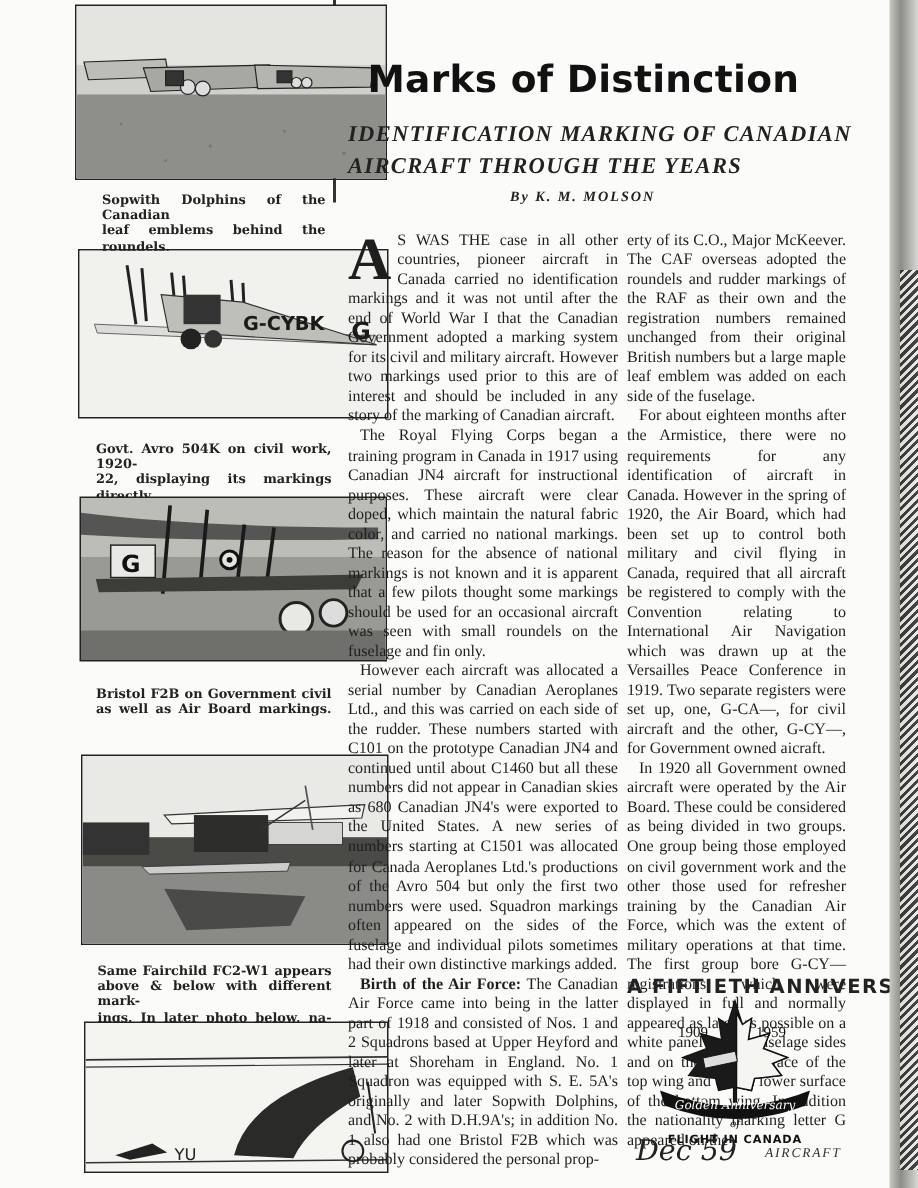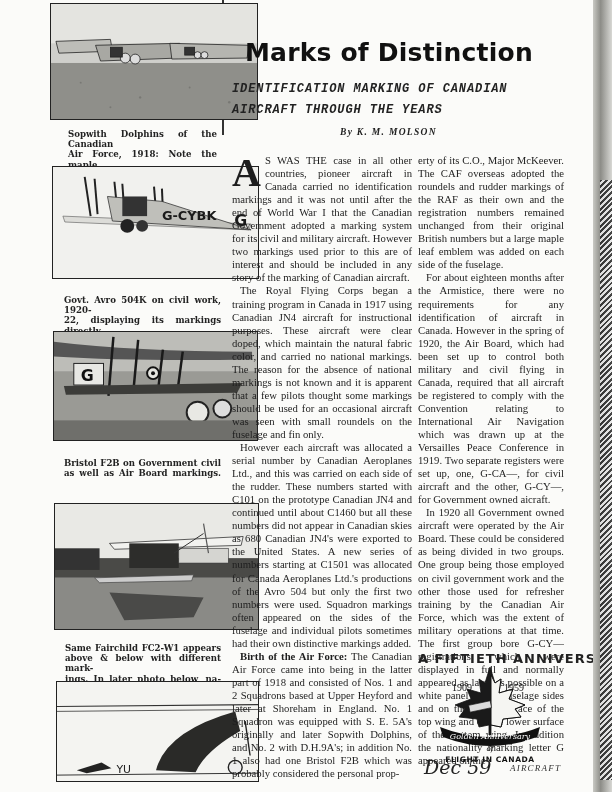--- a/index.html
+++ b/index.html
@@ -2,21 +2,21 @@
 <html><head>
 <meta charset="utf-8">
 <style>
   html, body { margin:0; padding:0; }
   body { width:612px; height:792px; background:#fbfbf9; position:relative; overflow:hidden; font-family:"Liberation Serif", serif; color:#1a1a1a; }
   .photo { position:absolute; border:1.5px solid #222; overflow:hidden; box-sizing:border-box;margin-left:37px; }
   .photo svg { display:block; width:100%; height:100%; }
   .caption { position:absolute; font-family:"DejaVu Serif", serif; font-weight:bold; font-size:8.6px; line-height:10.2px; text-align:justify; text-align-last:justify; color:#222; }
   .caption span { display:block; }
   .title { position:absolute; left:245px; top:38px; font-family:"DejaVu Sans", sans-serif; font-weight:bold; font-size:25px; letter-spacing:0.2px; color:#111; white-space:nowrap; }
-  .subtitle { position:absolute; left:232px; font-family:Liberation Mono, monospace; font-style:italic; font-weight:bold; font-size:12px; letter-spacing:0.9px; color:#222; white-space:nowrap; }
+  .subtitle { position:absolute; left:232px; font-family:Liberation Serif, serif; font-style:italic; font-weight:bold; font-size:15px; letter-spacing:0.9px; color:#222; white-space:nowrap; }
   .byline { position:absolute; left:340px; top:127px; font-family:Liberation Serif, serif; font-style:italic; font-weight:bold; font-size:9.5px; letter-spacing:1.3px; color:#222; }
   .col { position:absolute; font-size:10.7px; line-height:13.05px; text-align:justify; color:#1e1e1e; }
   .col p { margin:0; text-indent:8px; }
   .col p.noindent { text-indent:0; }
   .dropcap { float:left; font-size:40px; line-height:34px; font-weight:bold; margin:2px 4px 0 0; font-family:"Liberation Serif", serif; }
   .rh { font-weight:bold; }
   .feature { position:absolute; left:418px; top:651px; font-family:"DejaVu Sans", sans-serif; font-weight:bold; font-size:13px; letter-spacing:1px; color:#222; white-space:nowrap; }
   .emblem { position:absolute; left:425px; top:665px; width:130px; height:100px; }
   .signature { position:absolute; left:424px; top:756px; font-family:"DejaVu Serif", serif; font-style:italic; font-size:19px; color:#222; }
   .magname { position:absolute; left:510px; top:763px; font-family:"Liberation Serif", serif; font-style:italic; font-size:9px; letter-spacing:1.2px; color:#333; }
@@ -49,21 +49,20 @@
         <circle cx="30" cy="80" r="1"></circle>
         <circle cx="90" cy="95" r="1.2"></circle>
         <circle cx="140" cy="85" r="1"></circle>
         <circle cx="180" cy="100" r="1.3"></circle>
         <circle cx="60" cy="105" r="1"></circle>
       </g>
   </svg>
 </div>
 <div class="caption" style="left:68px;top:129px;width:149px;">
   <span>Sopwith Dolphins of the Canadian</span>
-  <span>Air Force, 1918: Note the maple</span>
   <span>leaf emblems behind the roundels.</span>
 </div>
 
 <div class="photo" style="left:15px;top:166px;width:207px;height:113px;">
   <svg viewBox="0 0 207 113" preserveAspectRatio="none">
     <rect width="207" height="113" fill="#f1f1ee"></rect>
     <path d="M10 50 L200 58 L198 64 L12 56 Z" fill="#dcdcd8" stroke="#555" stroke-width="0.6"></path>
     <g stroke="#222" stroke-width="2">
         <line x1="32" y1="10" x2="38" y2="50"></line>
         <line x1="42" y1="12" x2="45" y2="48"></line>

